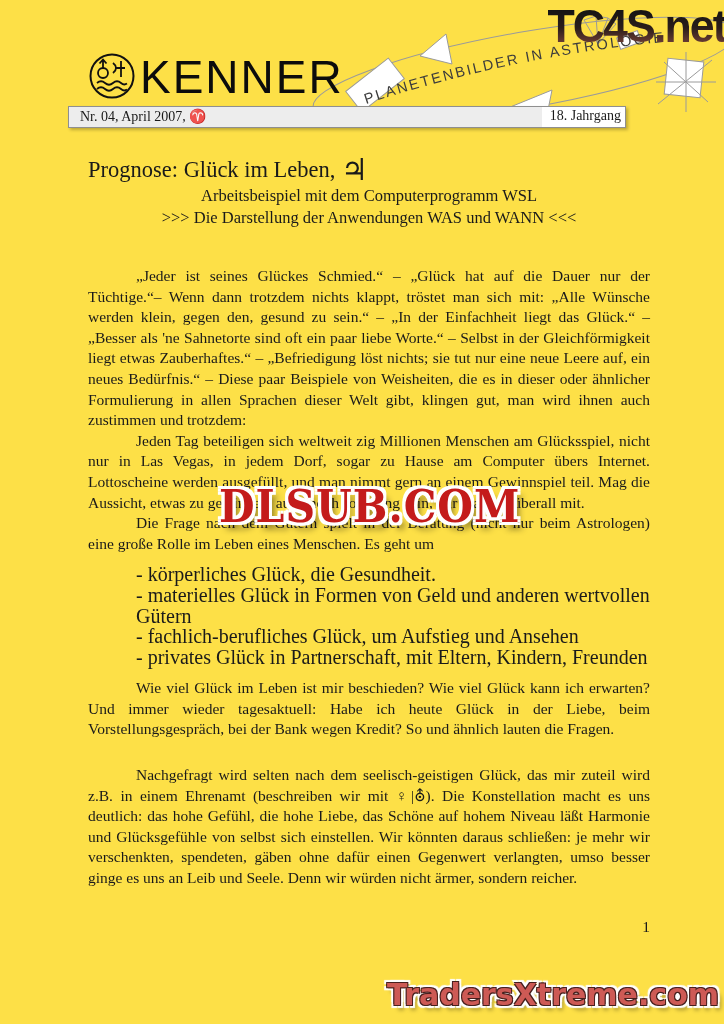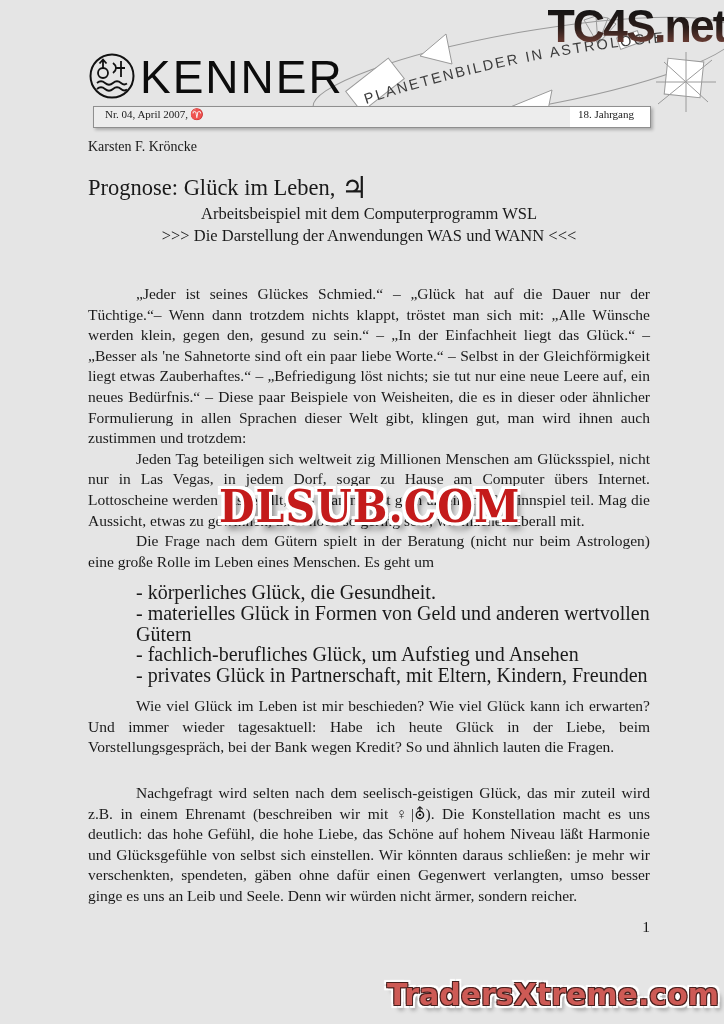--- a/index.html
+++ b/index.html
@@ -1,17 +1,17 @@
 <!DOCTYPE html>
 <html><head>
 <meta charset="utf-8">
 <style>
   html,body{margin:0;padding:0;background:#fff;}
   #page{
-    position:relative;width:724px;height:1024px;background:#e5e5e5;
+    position:relative;width:724px;height:1024px;background:#fde047;
     font-family:"Liberation Serif",serif;color:#1a1a1a;overflow:hidden;
   }
 
   
   .wm-top{
     position:absolute;top:2px;right:-2px;
     font-family:"Liberation Sans",sans-serif;font-weight:bold;
     font-size:47px;letter-spacing:-2px;line-height:1;
     transform:scaleX(.95);transform-origin:100% 0;
     color:#53302b;
@@ -47,27 +47,27 @@
   .logo-emblem{width:48px;height:48px;}
   .logo-text{
     font-family:"Liberation Sans",sans-serif;font-weight:400;
     font-size:46px;line-height:1;letter-spacing:2px;color:#0c0c0c;
     transform:scaleY(1.02);margin-left:4px;
   }
   .ornament{position:absolute;top:8px;left:300px;z-index:1;}
 
   
   .issue-bar{
-    position:absolute;top:106px;left:93px;width:558px;height:22px;
+    position:absolute;top:106px;left:68px;width:558px;height:22px;
     display:flex;border:1px solid #8f8f8f;box-sizing:border-box;
     box-shadow:2px 2px 3px rgba(0,0,0,.25);
-    font-size:11px;z-index:6;background:#fff;
+    font-size:14px;z-index:6;background:#fff;
   }
   .issue-left{flex:1;background:#ededed;padding:1px 0 0 11px;white-space:nowrap;}
-  .issue-right{background:#fff;padding:1px 16px 0 8px;white-space:nowrap;font-family:Liberation Serif, serif;}
+  .issue-right{background:#fff;padding:1px 4px 0 8px;white-space:nowrap;font-family:Liberation Serif, serif;}
 
   
   .column{position:absolute;top:138px;left:88px;width:562px;z-index:10;}
   .author{font-size:14px;line-height:18px;}
   .title-main{font-size:22.5px;line-height:30px;text-align:left;margin-top:17px;font-weight:normal;}
   .title-main .jupiter{font-size:30px;line-height:0;vertical-align:-3px;}
   .subtitle{font-size:16.5px;line-height:22px;text-align:center;}
   .bodytext p{
     margin:0;font-size:15.5px;line-height:20.6px;text-align:justify;
     text-indent:48px;
@@ -118,21 +118,20 @@
     </svg>
     <div class="logo-text">KENNER</div>
   </div>
 
   <div class="issue-bar">
     <div class="issue-left">Nr. 04, April 2007, ♈</div>
     <div class="issue-right">18. Jahrgang</div>
   </div>
 
   <div class="column">
-    <div class="author">Karsten F. Kröncke</div>
 
     <div class="title-main"><span>Prognose: Glück im Leben, </span><span class="jupiter">♃</span></div>
     <div class="subtitle">Arbeitsbeispiel mit dem Computerprogramm WSL</div>
     <div class="subtitle">&gt;&gt;&gt; Die Darstellung der Anwendungen WAS und WANN &lt;&lt;&lt;</div>
 
     <div class="bodytext">
       <p class="first">„Jeder ist seines Glückes Schmied.“ – „Glück hat auf die Dauer nur der Tüchtige.“– Wenn dann trotzdem nichts klappt, tröstet man sich mit: „Alle Wünsche werden klein, gegen den, gesund zu sein.“ – „In der Einfachheit liegt das Glück.“ – „Besser als 'ne Sahnetorte sind oft ein paar liebe Worte.“ – Selbst in der Gleichförmigkeit liegt etwas Zauberhaftes.“ – „Befriedigung löst nichts; sie tut nur eine neue Leere auf, ein neues Bedürfnis.“ – Diese paar Beispiele von Weisheiten, die es in dieser oder ähnlicher Formulierung in allen Sprachen dieser Welt gibt, klingen gut, man wird ihnen auch zustimmen und trotzdem:</p>
       <p>Jeden Tag beteiligen sich weltweit zig Millionen Menschen am Glücksspiel, nicht nur in Las Vegas, in jedem Dorf, sogar zu Hause am Computer übers Internet. Lottoscheine werden ausgefüllt, und man nimmt gern an einem Gewinnspiel teil. Mag die Aussicht, etwas zu gewinnen, auch noch so gering sein, wir machen überall mit.</p>
       <p>Die Frage nach dem Gütern spielt in der Beratung (nicht nur beim Astrologen) eine große Rolle im Leben eines Menschen. Es geht um</p>
 

